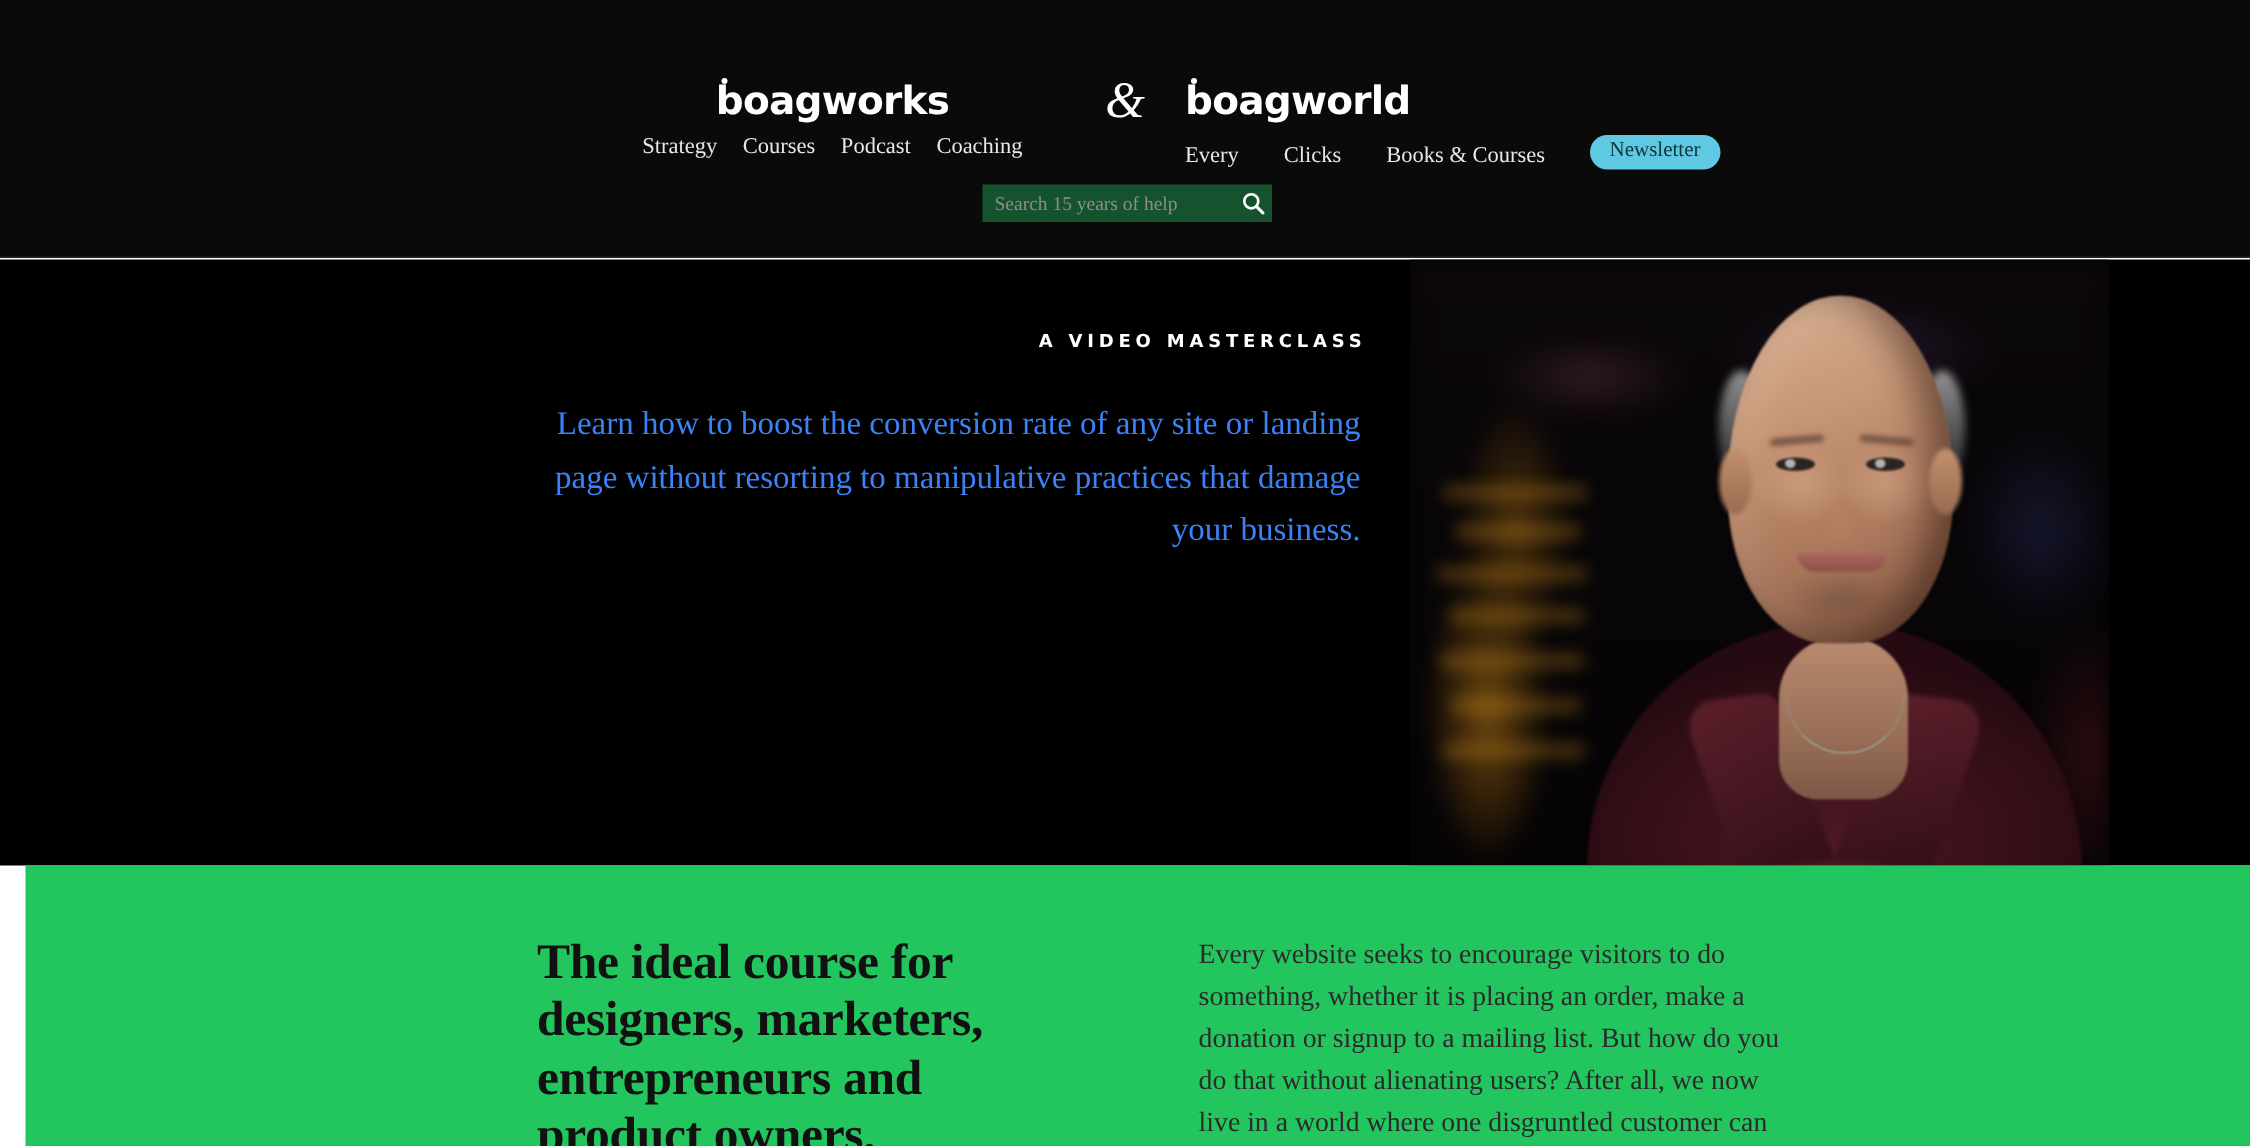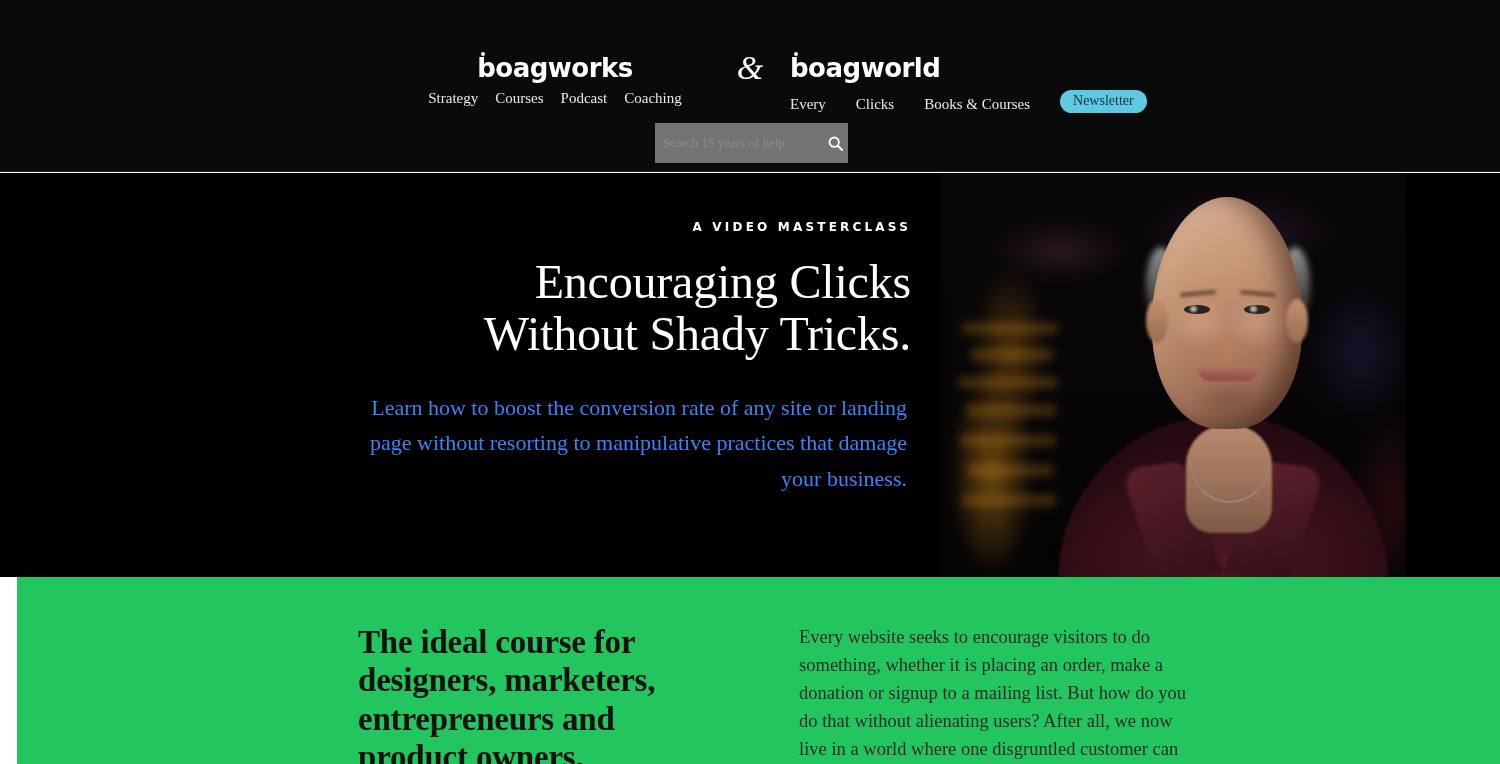--- a/index.html
+++ b/index.html
@@ -70,22 +70,22 @@
     padding:3px 13px 4px;
     border-radius:20px;
     white-space:nowrap;
     cursor:pointer;
     margin-right:0;
   }
 
   
   .search-wrap {
     position:absolute; top:123px; left:655px;
-    width:193px; height:40px;
-    background:#737373;
+    width:193px; height:25px;
+    background:#14532d;
     display:flex; align-items:center;
   }
   .search-input {
     flex:1; height:100%;
     background:transparent; border:0; outline:none;
     font-family:"Liberation Serif", serif;
     font-size:13px;
     color:#cfcfcf;
     padding-left:8px;
   }
@@ -318,24 +318,20 @@
         </svg>
       </button>
     </form>
 
   </header>
 
   <section class="hero">
 
     <div class="hero-copy">
       <div class="eyebrow">A VIDEO MASTERCLASS</div>
-      <h1 class="hero-title">
-        <span>Encouraging Clicks</span><br>
-        <span>Without Shady Tricks.</span>
-      </h1>
       <p class="hero-sub">Learn how to boost the conversion rate of any site or landing page without resorting to manipulative practices that damage your business.</p>
     </div>
 
     <div class="hero-photo">
       <div class="photo-bg"></div>
       <div class="photo-stripes">
         <div class="stripe" style="top:150px;"></div>
         <div class="stripe" style="top:176px; left:30px; width:84px;"></div>
         <div class="stripe" style="top:204px; left:18px; width:100px;"></div>
         <div class="stripe" style="top:232px; left:26px; width:90px;"></div>

